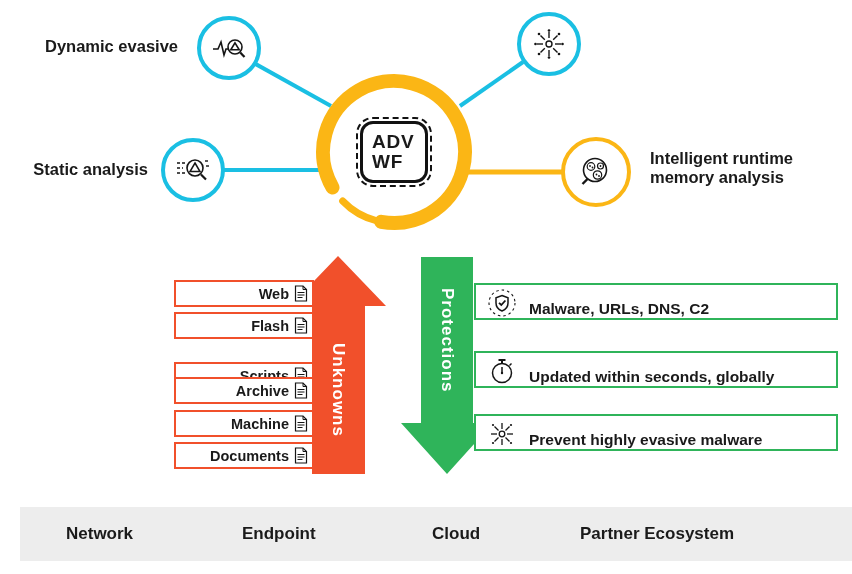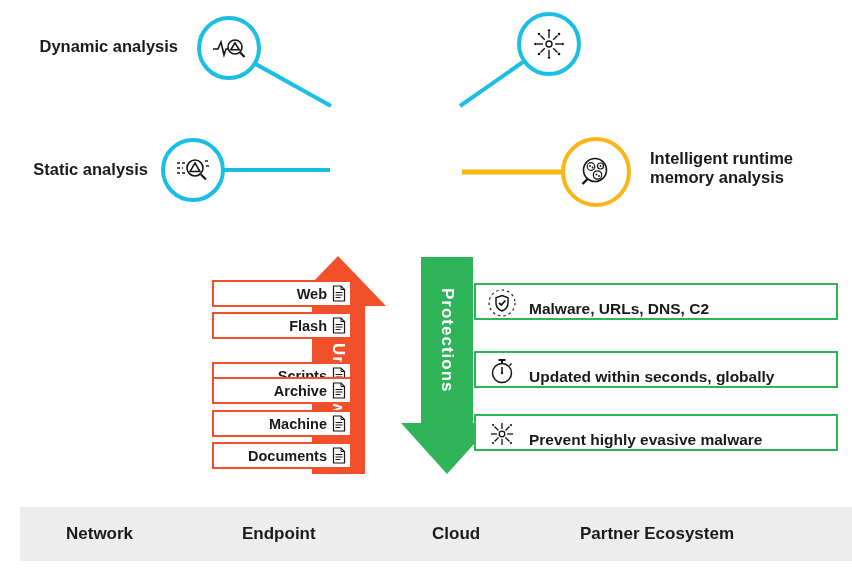--- a/index.html
+++ b/index.html
@@ -39,21 +39,21 @@
     position:absolute; writing-mode:vertical-rl; color:#fff; font-weight:bold;
     font-size:17px; letter-spacing:1px; display:flex; align-items:center; justify-content:center; z-index:2;
   }
   .unknowns-title    { left:322px; top:306px; width:32px; height:168px; }
   .protections-title { left:431px; top:257px; width:32px; height:166px; }
 
   
   .u-row {
     position:absolute; left:174px; width:140px; height:27px; border:2px solid #F1502B; background:#fff;
     display:flex; align-items:center; justify-content:flex-end; gap:5px; padding-right:4px;
-    font-weight:bold; font-size:14.5px; z-index:2;margin-left:38px;
+    font-weight:bold; font-size:14.5px; z-index:2;
   }
 
   
   .p-box {
     position:absolute; left:474px; width:364px; height:37px; border:2px solid #2FB45A; background:#fff;
     display:flex; align-items:flex-end; gap:12px; padding-left:11px;
     font-weight:bold; font-size:15.5px; z-index:2;
   }
 
   
@@ -69,32 +69,43 @@
 
 <div class="canvas">
 
   <svg class="layer connectors" width="852" height="260">
     <line x1="243" y1="57" x2="331" y2="106" stroke="#1ABFE3" stroke-width="4"></line>
     <line x1="523" y1="62" x2="460" y2="106" stroke="#1ABFE3" stroke-width="4"></line>
     <line x1="210" y1="170" x2="330" y2="170" stroke="#1ABFE3" stroke-width="4"></line>
     <line x1="462" y1="172" x2="580" y2="172" stroke="#FBB615" stroke-width="5"></line>
   </svg>
 
+  <div class="hub">
+    <svg width="160" height="160">
+      <circle cx="80" cy="80" r="71" fill="#fff" stroke="none"></circle>
+      <circle cx="80" cy="80" r="71" fill="none" stroke="#FBB615" stroke-width="14" stroke-dasharray="384 446" stroke-linecap="round" transform="rotate(150 80 80)"></circle>
+      <circle cx="80" cy="80" r="71" fill="none" stroke="#FBB615" stroke-width="7" stroke-dasharray="40 446" stroke-linecap="round" transform="rotate(104 80 80)"></circle>
+    </svg>
+    <div class="hub-badge">
+      <span>ADV</span>
+      <span>WF</span>
+    </div>
+  </div>
 
   <div class="sat sat-dynamic">
     <svg width="36" height="36" viewBox="0 0 36 36">
       <g fill="none" stroke="#151515" stroke-width="1.6">
         <polyline points="2,19 7,19 10,12 13,25 15,19 18,19"></polyline>
         <circle cx="24" cy="17" r="7"></circle>
         <path d="M24 12.8 l4.2 7 h-8.4 z"></path>
         <line x1="29.2" y1="22.5" x2="33.5" y2="27" stroke-width="2.2"></line>
       </g>
     </svg>
   </div>
-  <div class="node-label label-dynamic">Dynamic analysis</div>
+  <div class="node-label label-dynamic">Dynamic evasive</div>
 
   <div class="sat sat-ml">
     <svg width="36" height="36" viewBox="0 0 36 36">
       <g fill="none" stroke="#151515" stroke-width="1.4">
         <circle cx="18" cy="18" r="3"></circle>
         <line x1="24" y1="18" x2="30" y2="18"></line>
           <line x1="12" y1="18" x2="6" y2="18"></line>
         <line x1="18" y1="24" x2="18" y2="30"></line>
           <line x1="18" y1="12" x2="18" y2="6"></line>
         <line x1="22.2" y1="22.2" x2="26.5" y2="26.5"></line>

